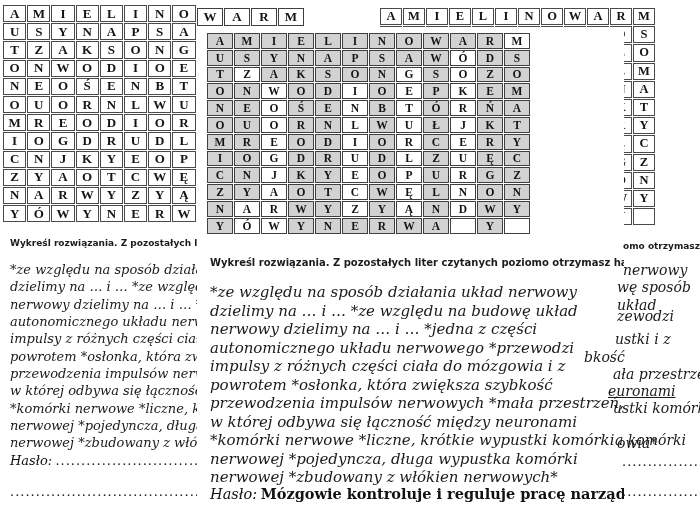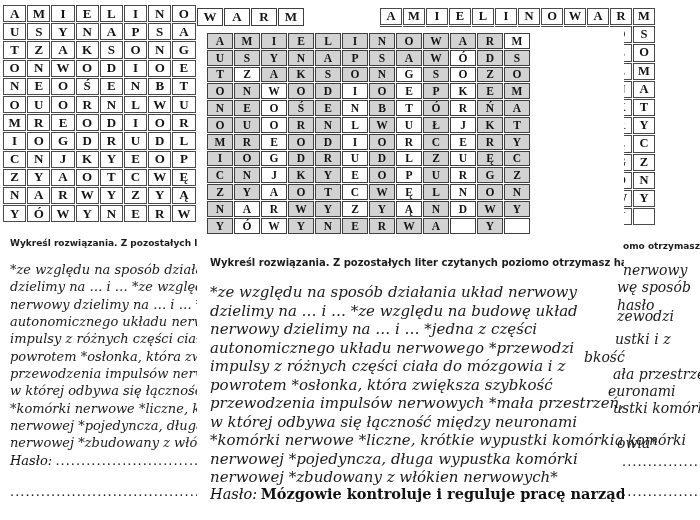--- a/index.html
+++ b/index.html
@@ -501,24 +501,24 @@
   <div class="abs" style="left:13px;top:458px;font-size:14.5px;white-space:nowrap;">
     <span class="haslo-label">Hasło:</span>
     <span class="haslo-answer">Mózgowie kontroluje i reguluje pracę narządów</span>
   </div>
 </div>
 
 <div id="right-frags" class="abs">
   <div class="abs instr" style="left:623px;top:241px;">omo otrzymasz hasło.</div>
   <div class="cl" style="left:623px;top:262px;">nerwowy</div>
   <div class="cl" style="left:617px;top:279px;">wę sposób</div>
-  <div class="cl" style="left:617px;top:297px;">hasło</div>
+  <div class="cl" style="left:617px;top:297px;">układ</div>
   <div class="cl" style="left:617px;top:308px;">zewodzi</div>
   <div class="cl" style="left:615px;top:331px;">ustki i z</div>
   <div class="cl" style="left:584px;top:349px;">bkość</div>
   <div class="cl" style="left:613px;top:366px;">ała przestrzeń,</div>
-  <div class="cl" style="left:608px;top:383px;">euronami</div>
+  <div class="cl" style="left:608px;top:383px;text-decoration:underline;">euronami</div>
   <div class="cl" style="left:613px;top:400px;">ustki komórki</div>
   <div class="cl" style="left:615px;top:432px;">a komórki</div>
   <div class="cl" style="left:617px;top:435px;">owia*</div>
   <div class="abs dots" style="left:622px;top:454px;font-size:13px;">........................</div>
   <div class="abs dots" style="left:622px;top:484px;font-size:13px;">........................</div>
 </div>
 
 </body></html>

